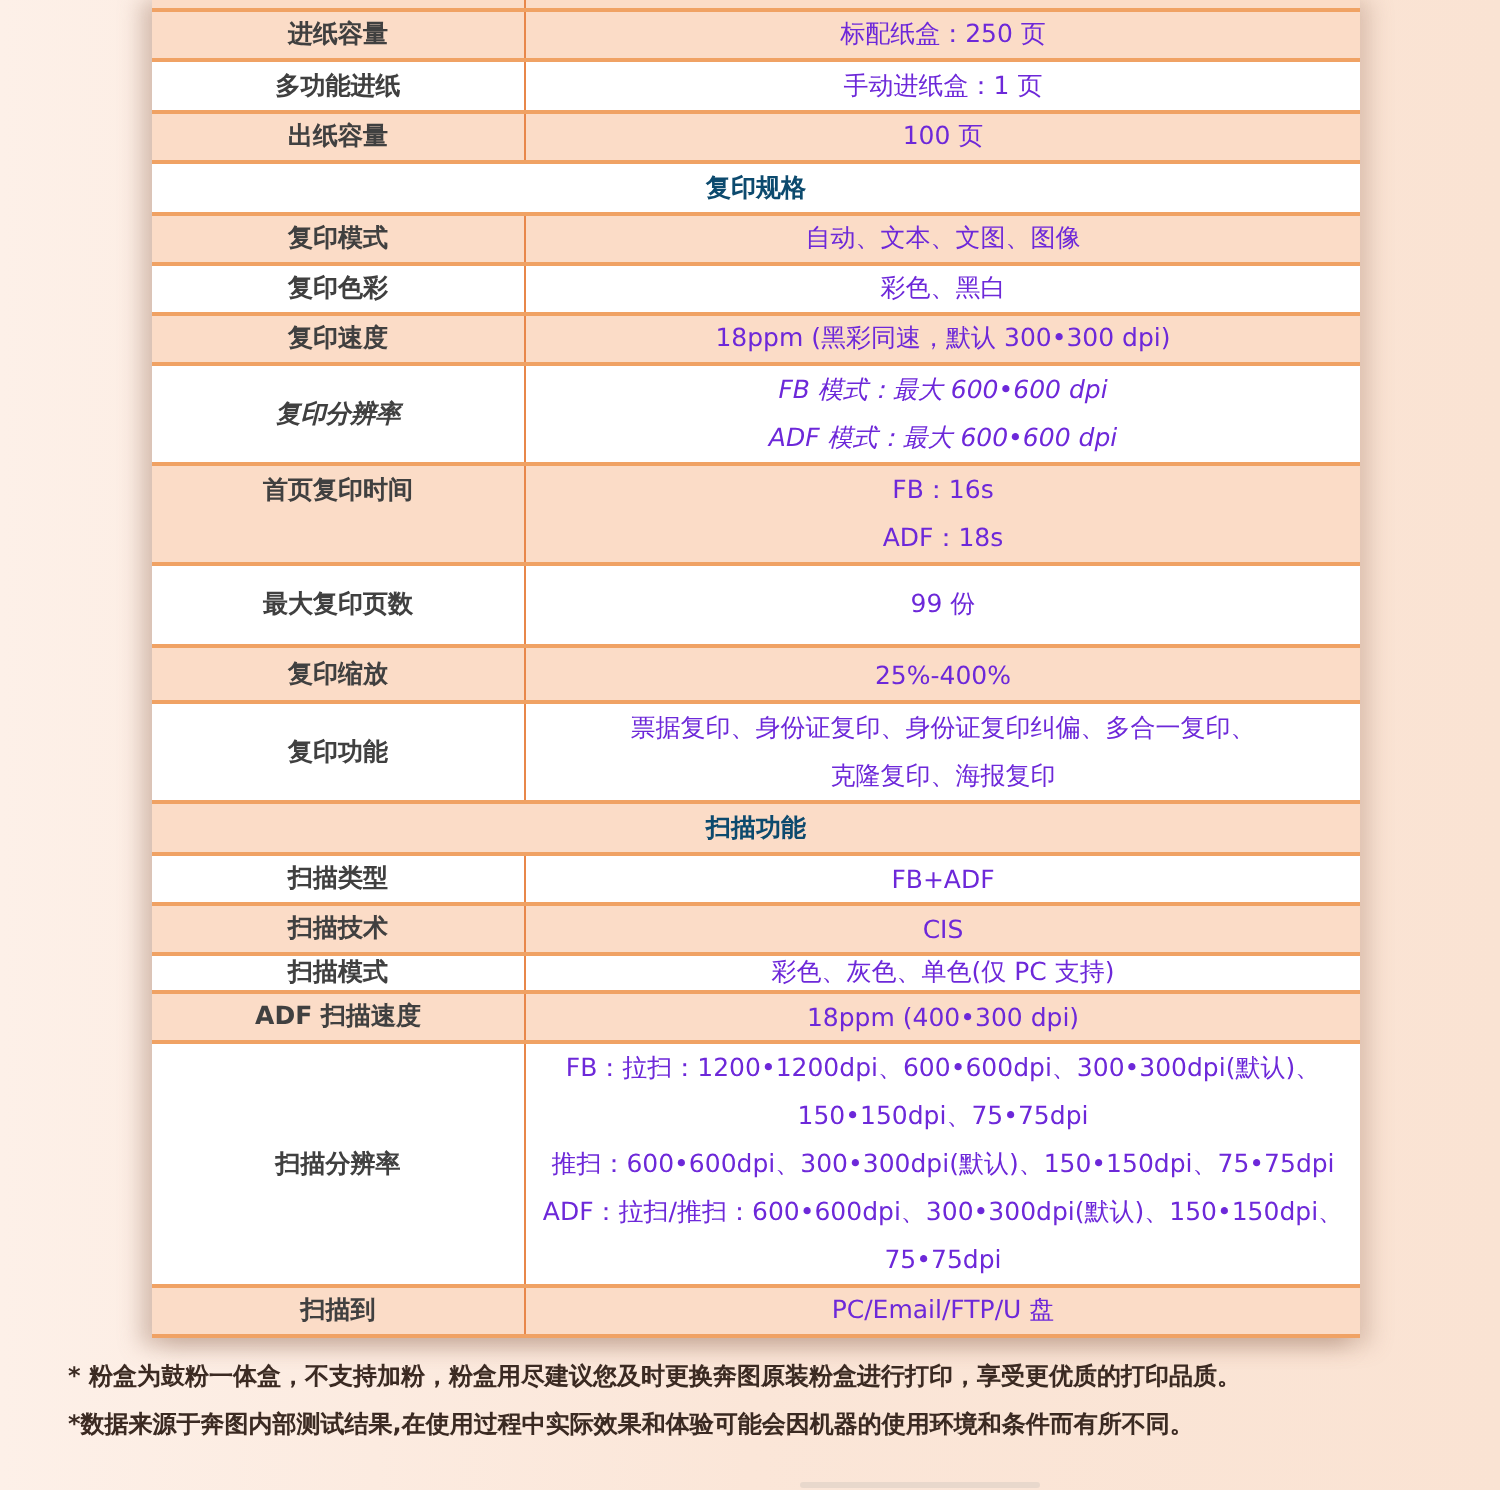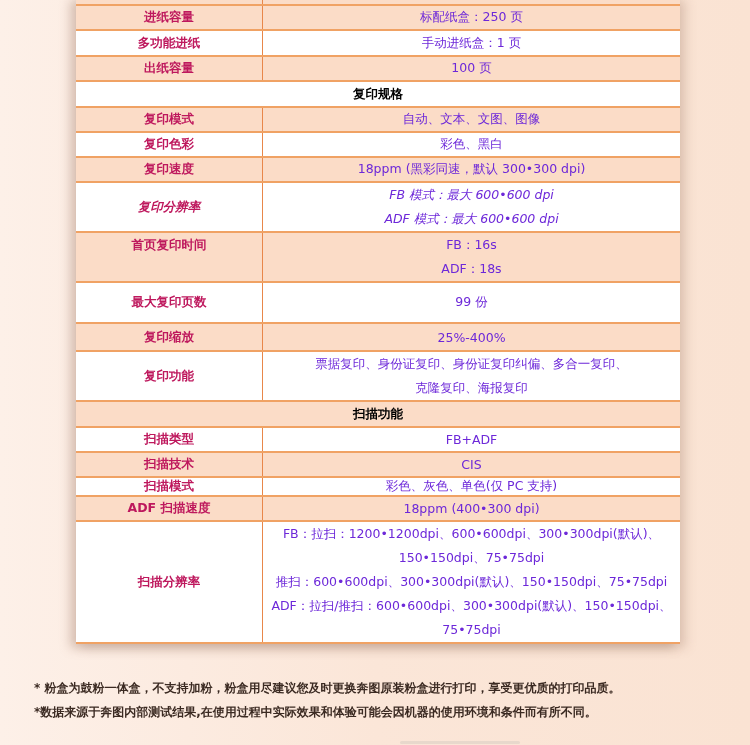--- a/index.html
+++ b/index.html
@@ -31,28 +31,28 @@
     border-bottom: 2px solid #f0a264;
     text-align: center;
     vertical-align: middle;
     font-size: 12.5px;
     color: #6d28d9;
     padding: 0;
   }
   table.spec td.label {
     width: 186px;
     font-weight: bold;
-    color: #be185d;
+    color: #404040;
     border-right: 1.5px solid #e8874a;
   }
   table.spec tr.tint td { background: #fbdcc7; }
   table.spec tr.white td { background: #ffffff; }
   table.spec tr.section td {
     font-weight: bold;
-    color: #000000;
+    color: #0c4a6e;
   }
   .v-line { line-height: 24px; display: block; }
   .notes {
     position: absolute;
     left: 34px; top: 676px;
     width: 700px;
     font-size: 12px;
     font-weight: bold;
     color: #3b2a22;
     line-height: 24px;
@@ -155,20 +155,24 @@
           <tr class="white" style="height: 118px;">
             <td class="label">扫描分辨率</td>
             <td>
               <span class="v-line">FB：拉扫：1200•1200dpi、600•600dpi、300•300dpi(默认)、</span>
               <span class="v-line">150•150dpi、75•75dpi</span>
               <span class="v-line">推扫：600•600dpi、300•300dpi(默认)、150•150dpi、75•75dpi</span>
               <span class="v-line">ADF：拉扫/推扫：600•600dpi、300•300dpi(默认)、150•150dpi、</span>
               <span class="v-line">75•75dpi</span>
             </td>
           </tr>
+          <tr class="tint" style="height: 25px;">
+            <td class="label">扫描到</td>
+            <td><span class="">PC/Email/FTP/U 盘</span></td>
+          </tr>
         </tbody>
     </table>
   </div>
 
   <div class="notes">
     <div>* 粉盒为鼓粉一体盒，不支持加粉，粉盒用尽建议您及时更换奔图原装粉盒进行打印，享受更优质的打印品质。</div>
     <div>*数据来源于奔图内部测试结果,在使用过程中实际效果和体验可能会因机器的使用环境和条件而有所不同。</div>
   </div>
 
   <div class="bottom-bar"></div>

